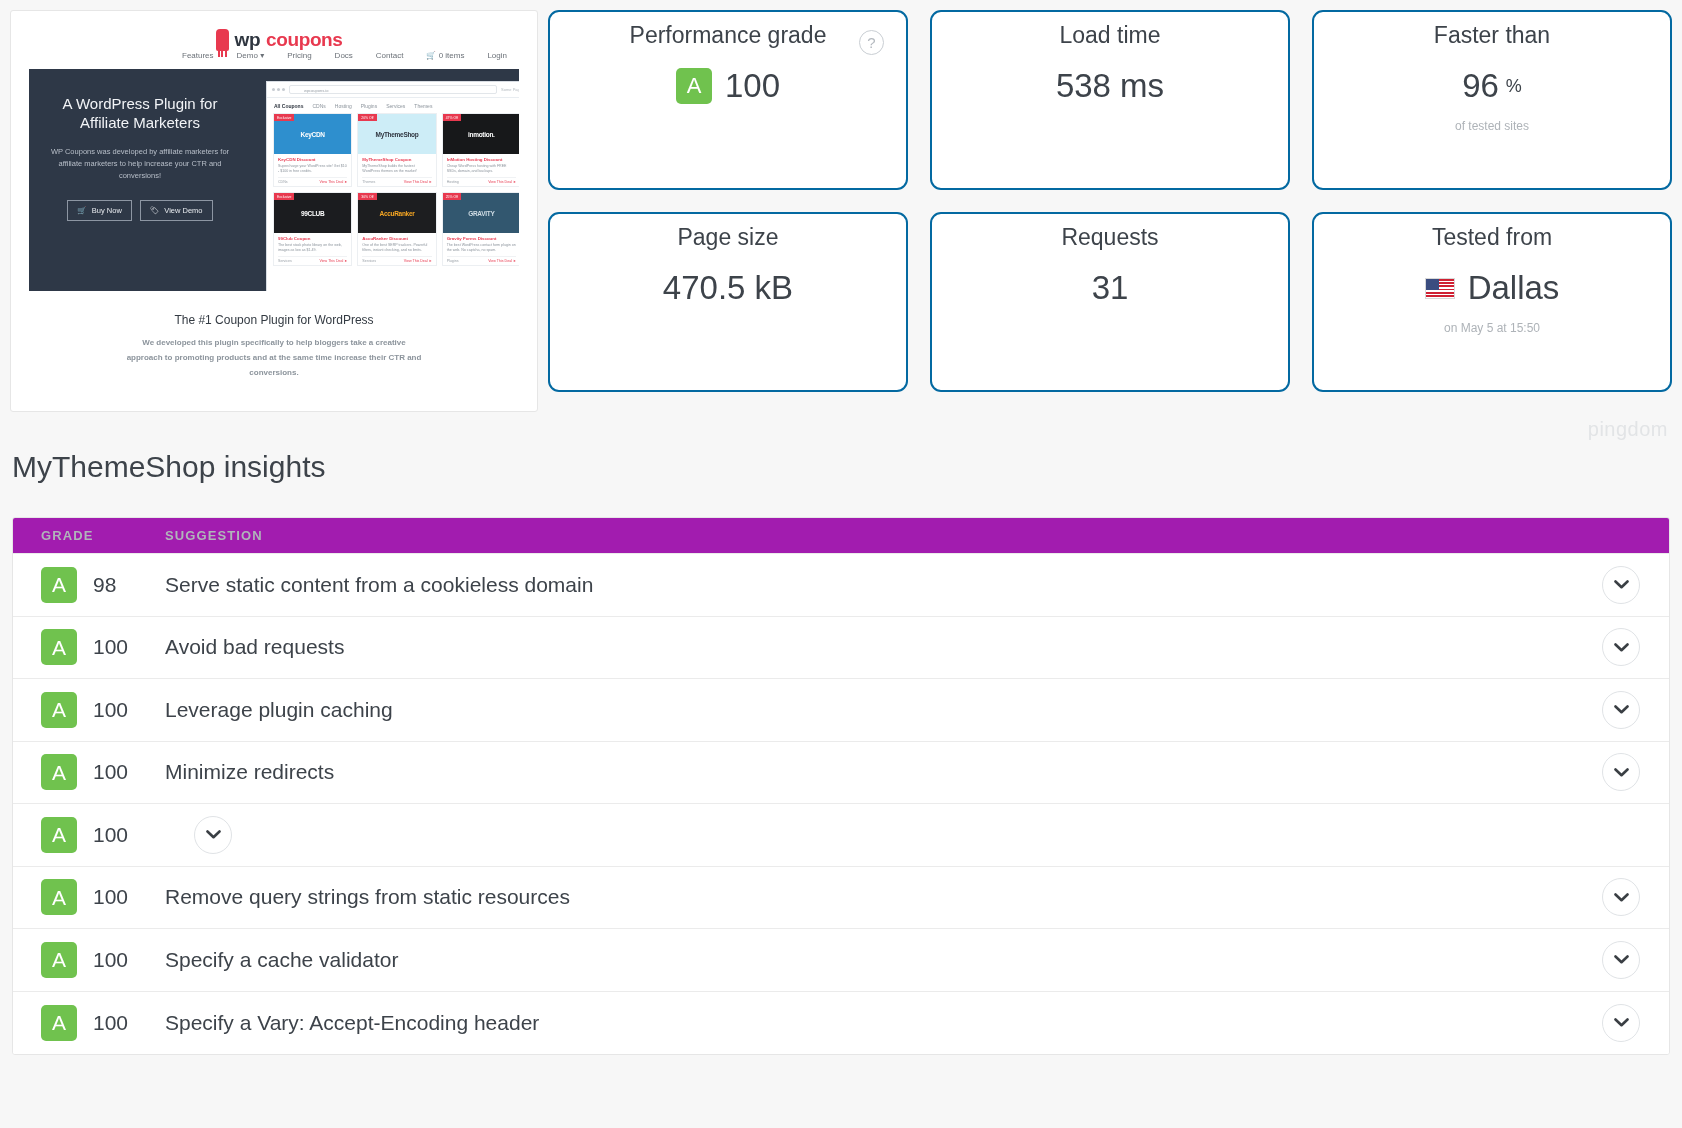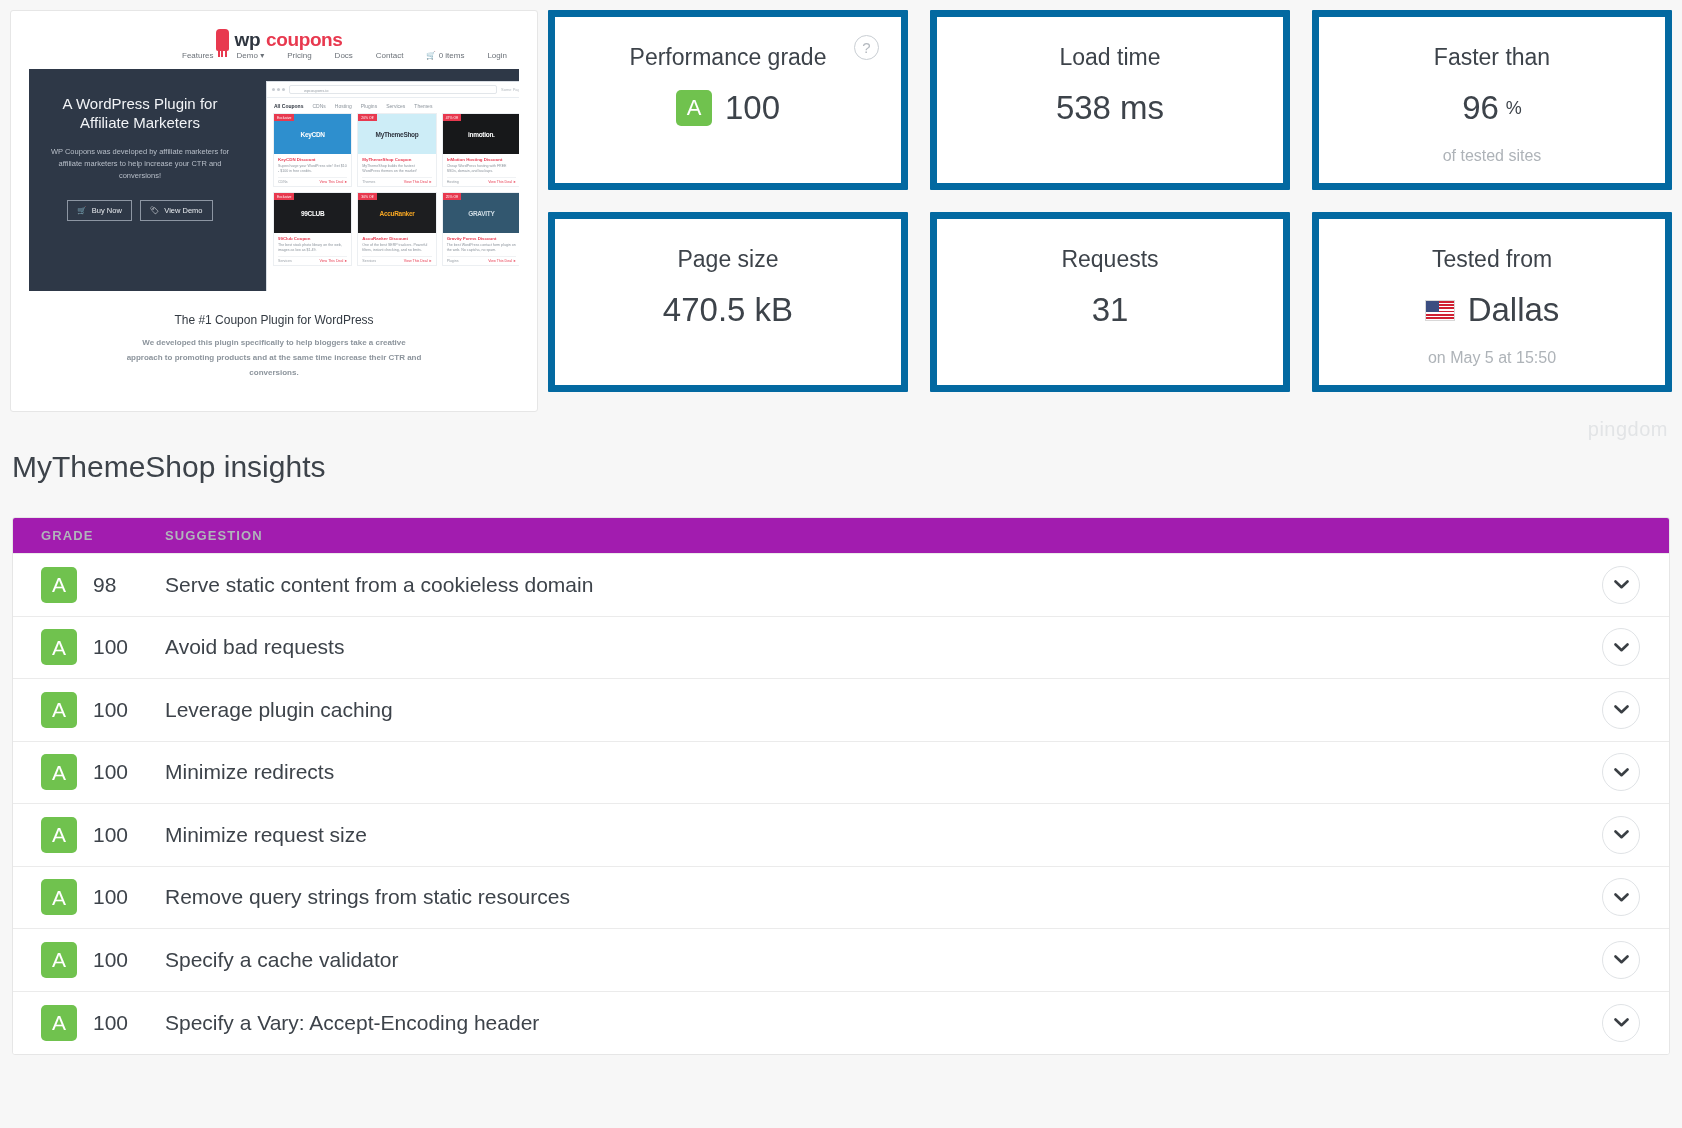--- a/index.html
+++ b/index.html
@@ -145,34 +145,34 @@
   
   .stats {
     flex: 1;
     display: grid;
     grid-template-columns: repeat(3, 1fr);
     grid-template-rows: 180px 180px;
     gap: 22px 22px;
   }
   .stat-card {
     background: #fff;
-    border: 7px solid #0369a1;
-    border-radius: 1px;
+    border: 2px solid #0369a1;
+    border-radius: 11px;
     position: relative;
     text-align: center;
-    padding-top: 27px;
+    padding-top: 10px;
   }
   .stat-label { font-size: 23px; font-weight: normal; color: #3d434a; }
   .stat-value {
     margin-top: 18px;
     font-size: 33px;
     color: #3d434a;
     display: flex; align-items: center; justify-content: center; gap: 13px;
   }
-  .stat-note { font-size: 16px; color: #aeb3b8; margin-top: 20px; }
+  .stat-note { font-size: 12px; color: #aeb3b8; margin-top: 14px; }
   .pct { font-size: 18px; color: #3d434a; margin-left: -6px; align-self: center; }
   .grade-badge-lg {
     width: 36px; height: 36px;
     background: #70c24e;
     border-radius: 5px;
     color: #fff;
     font-size: 22px;
     display: flex; align-items: center; justify-content: center;
     line-height: 1;
   }
@@ -542,21 +542,20 @@
               <path d="M1.5 1.5 L7.5 7.2 L13.5 1.5" stroke="#3a3f44" stroke-width="2.6" fill="none" stroke-linecap="round" stroke-linejoin="round"></path>
             </svg>
           </button>
         </div>
       </div>
       <div class="t-row">
         <div class="c-grade">
           <span class="grade-badge">A</span>
           <span class="grade-score">100</span>
         </div>
-        <div class="c-sugg">Minimize request size</div>
         <div class="c-toggle">
           <button class="chev-btn">
             <svg width="15" height="9" viewBox="0 0 15 9">
               <path d="M1.5 1.5 L7.5 7.2 L13.5 1.5" stroke="#3a3f44" stroke-width="2.6" fill="none" stroke-linecap="round" stroke-linejoin="round"></path>
             </svg>
           </button>
         </div>
       </div>
       <div class="t-row">
         <div class="c-grade">

